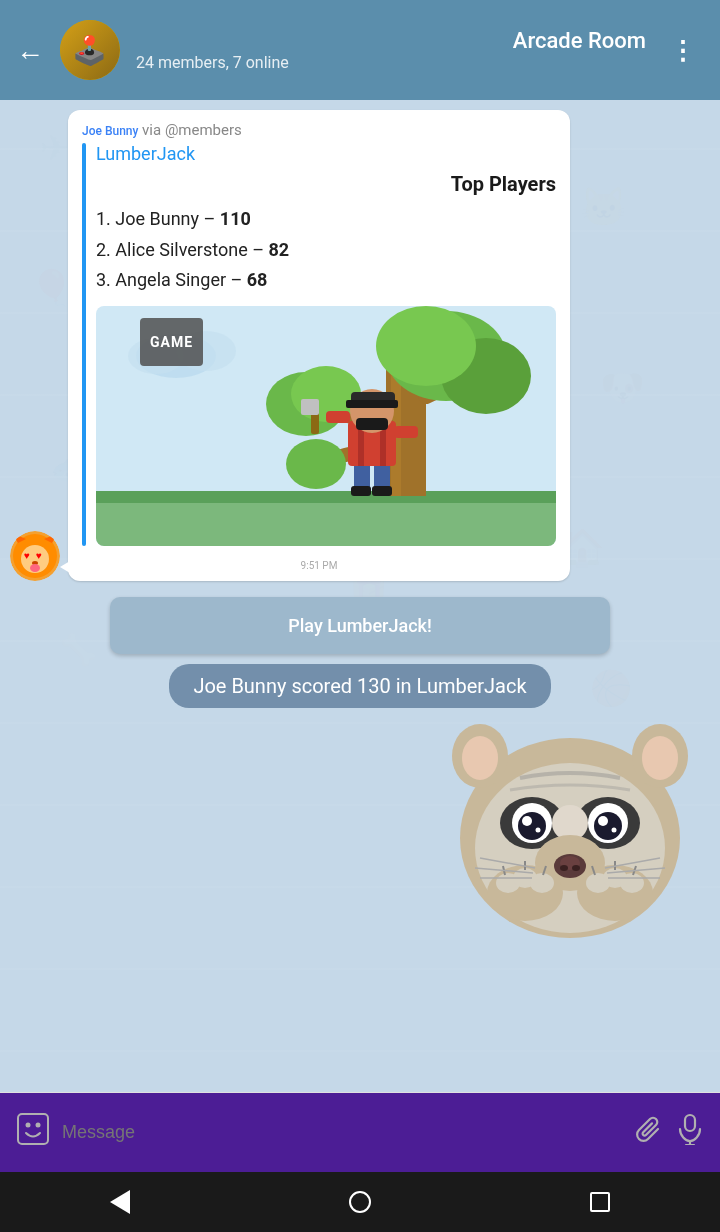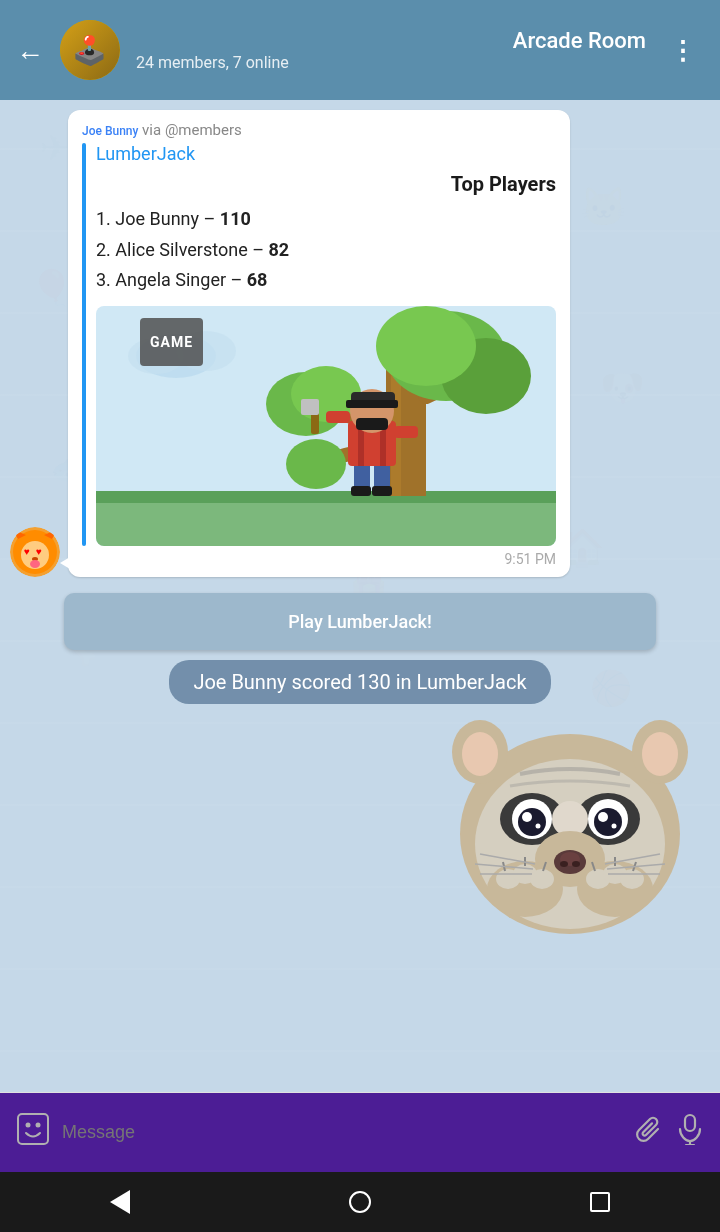--- a/index.html
+++ b/index.html
@@ -222,41 +222,41 @@
       letter-spacing: 1px;
       margin-left: 32px;
     }
 
     .game-scene {
       width: 100%;
       height: 100%;
     }
 
     .message-time {
-      text-align: right;
-      font-size: 14px;
+      text-align: center;
+      font-size: 10px;
       color: #aaa;
-      margin-top: 5px;
+      margin-top: 14px;
     }
 
     
     .play-button-container {
       display: flex;
       justify-content: center;
       margin: 16px 0 10px;
     }
 
     .play-button {
       background: #9db8cc;
       color: white;
       font-size: 18px;
       font-weight: 500;
       padding: 18px 0;
       border-radius: 10px;
-      width: 592px;
+      width: 500px;
       text-align: center;
       cursor: pointer;
       box-shadow: 0 2px 4px rgba(0,0,0,0.2);
     }
 
     
     .score-notification {
       display: flex;
       justify-content: center;
       margin: 10px 0;

